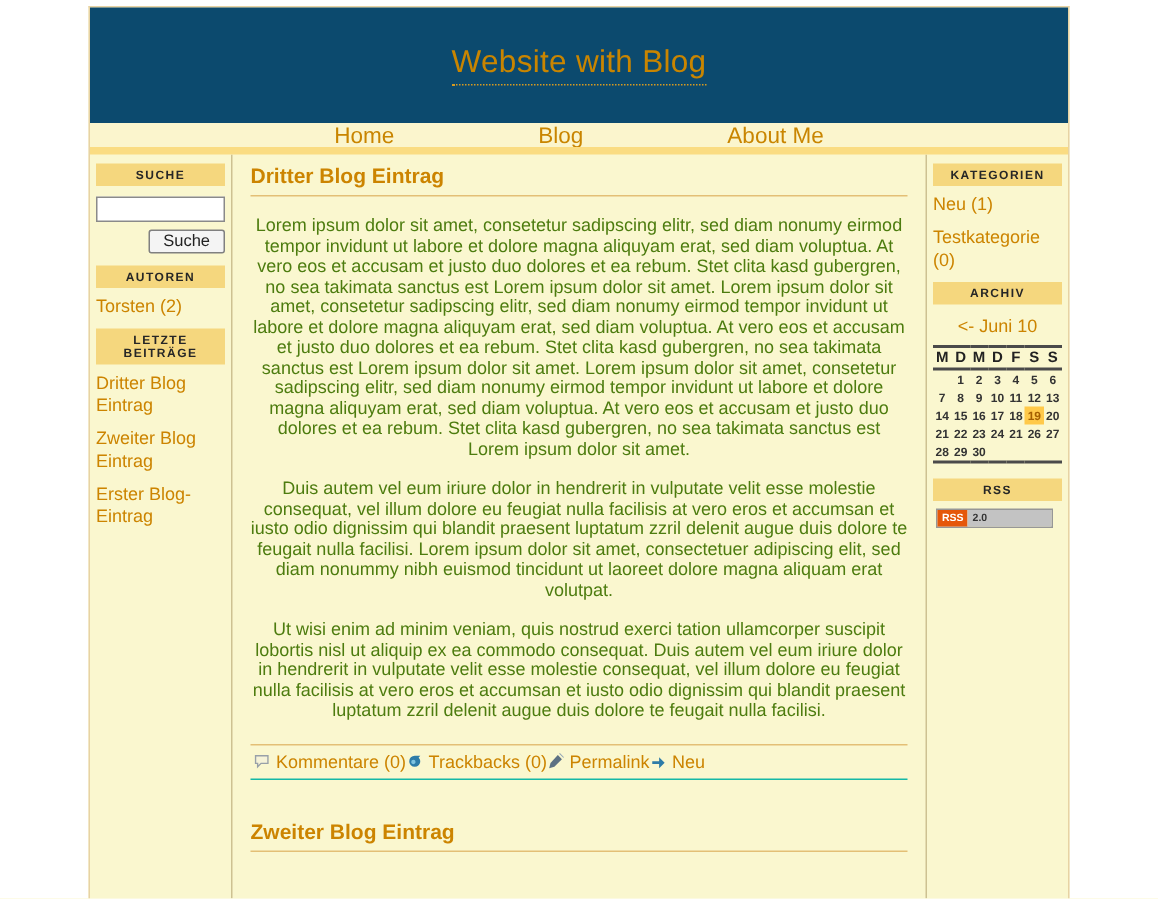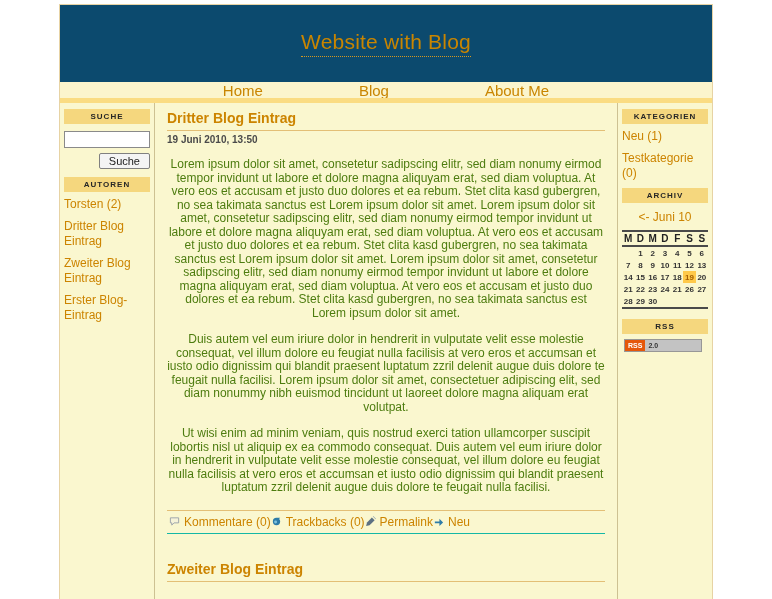--- a/index.html
+++ b/index.html
@@ -87,32 +87,32 @@
   <div class="columns">
 
     <div class="col-left">
       <div class="section-head">SUCHE</div>
       <input class="search-input" type="text" value="" style="">
       <button class="search-button">Suche</button>
 
       <div class="section-head">AUTOREN</div>
       <a class="side-link" href="#">Torsten (2)</a>
 
+      <div class="section-head">LETZTE BEITRÄGE</div>
       <a class="side-link" href="#">Dritter Blog Eintrag</a>
       <a class="side-link" href="#">Zweiter Blog Eintrag</a>
       <a class="side-link" href="#">Erster Blog-Eintrag</a>
     </div>
 
     <div class="col-main">
 
       <div class="post">
         <div class="post-title">
           <a href="#">Dritter Blog Eintrag</a>
         </div>
-        <div class="post-meta">19 Juni 2010, 13:50</div>
         <p>Lorem ipsum dolor sit amet, consetetur sadipscing elitr, sed diam nonumy eirmod tempor invidunt ut labore et dolore magna aliquyam erat, sed diam voluptua. At vero eos et accusam et justo duo dolores et ea rebum. Stet clita kasd gubergren, no sea takimata sanctus est Lorem ipsum dolor sit amet. Lorem ipsum dolor sit amet, consetetur sadipscing elitr, sed diam nonumy eirmod tempor invidunt ut labore et dolore magna aliquyam erat, sed diam voluptua. At vero eos et accusam et justo duo dolores et ea rebum. Stet clita kasd gubergren, no sea takimata sanctus est Lorem ipsum dolor sit amet. Lorem ipsum dolor sit amet, consetetur sadipscing elitr, sed diam nonumy eirmod tempor invidunt ut labore et dolore magna aliquyam erat, sed diam voluptua. At vero eos et accusam et justo duo dolores et ea rebum. Stet clita kasd gubergren, no sea takimata sanctus est Lorem ipsum dolor sit amet.</p>
         <p>Duis autem vel eum iriure dolor in hendrerit in vulputate velit esse molestie consequat, vel illum dolore eu feugiat nulla facilisis at vero eros et accumsan et iusto odio dignissim qui blandit praesent luptatum zzril delenit augue duis dolore te feugait nulla facilisi. Lorem ipsum dolor sit amet, consectetuer adipiscing elit, sed diam nonummy nibh euismod tincidunt ut laoreet dolore magna aliquam erat volutpat.</p>
         <p>Ut wisi enim ad minim veniam, quis nostrud exerci tation ullamcorper suscipit lobortis nisl ut aliquip ex ea commodo consequat. Duis autem vel eum iriure dolor in hendrerit in vulputate velit esse molestie consequat, vel illum dolore eu feugiat nulla facilisis at vero eros et accumsan et iusto odio dignissim qui blandit praesent luptatum zzril delenit augue duis dolore te feugait nulla facilisi.</p>
         <div class="post-footer">
           <a class="flink" href="#">
             <span class="icn">
                 <svg width="11" height="11" viewBox="0 0 12 12">
                   <path d="M1.5 2h9v5.5h-5L3 10V7.5H1.5z" fill="#f6f3d8" stroke="#98a0a8" stroke-width="1"></path>
                 </svg>
               </span>

